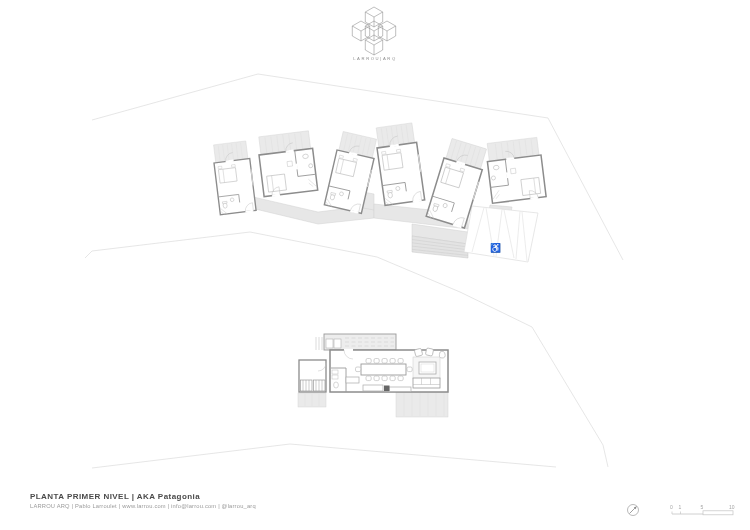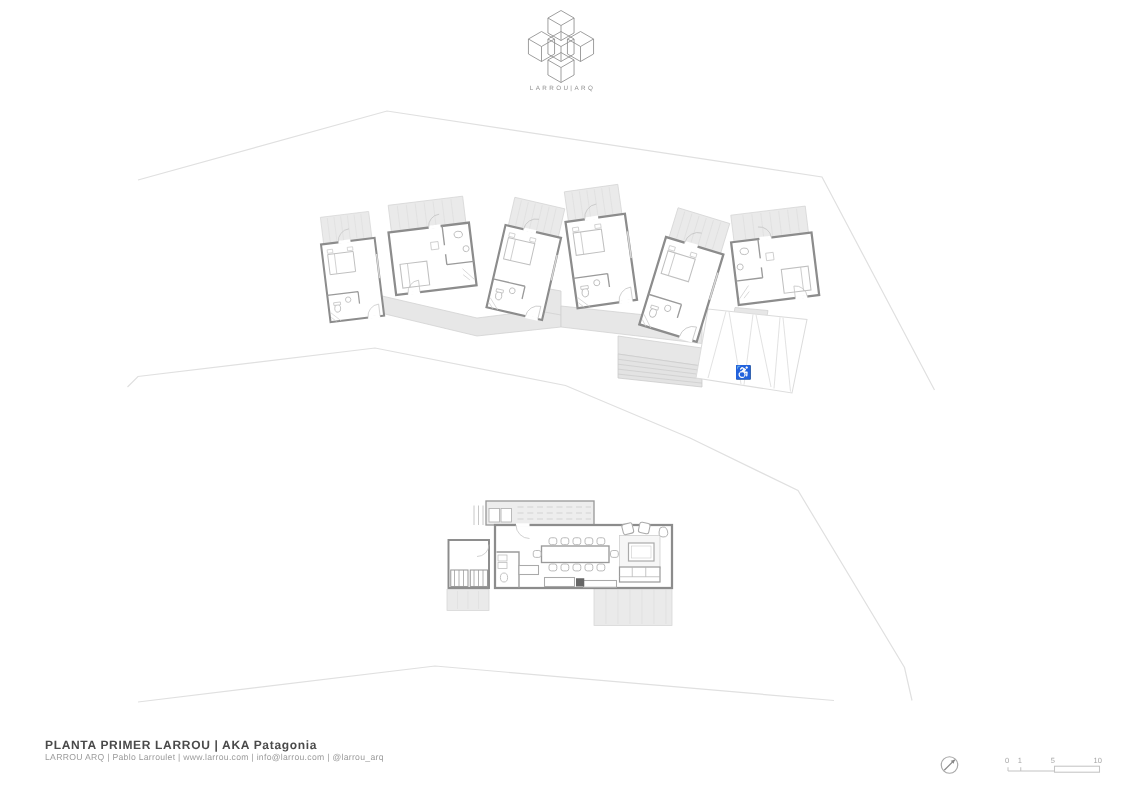--- a/index.html
+++ b/index.html
@@ -248,17 +248,17 @@
     <line x1="672" y1="514" x2="703" y2="514" stroke="#c4c4c4" stroke-width="0.8"></line>
     <g stroke="#c4c4c4" stroke-width="0.7">
       <line x1="672" y1="511.5" x2="672" y2="514"></line>
       <line x1="680.5" y1="511.5" x2="680.5" y2="514"></line>
     </g>
     <rect x="703" y="510.8" width="30" height="4" fill="#ffffff" stroke="#c4c4c4" stroke-width="0.7"></rect>
   </g>
 </svg>
 
   <div class="title-block">
-    <div class="sheet-title">PLANTA PRIMER LARROU | AKA Patagonia</div>
+    <div class="sheet-title">PLANTA PRIMER NIVEL | AKA Patagonia</div>
     <div class="sheet-credits">LARROU ARQ | Pablo Larroulet | www.larrou.com | info@larrou.com | @larrou_arq</div>
   </div>
 
 </div>
 
 </body></html>

